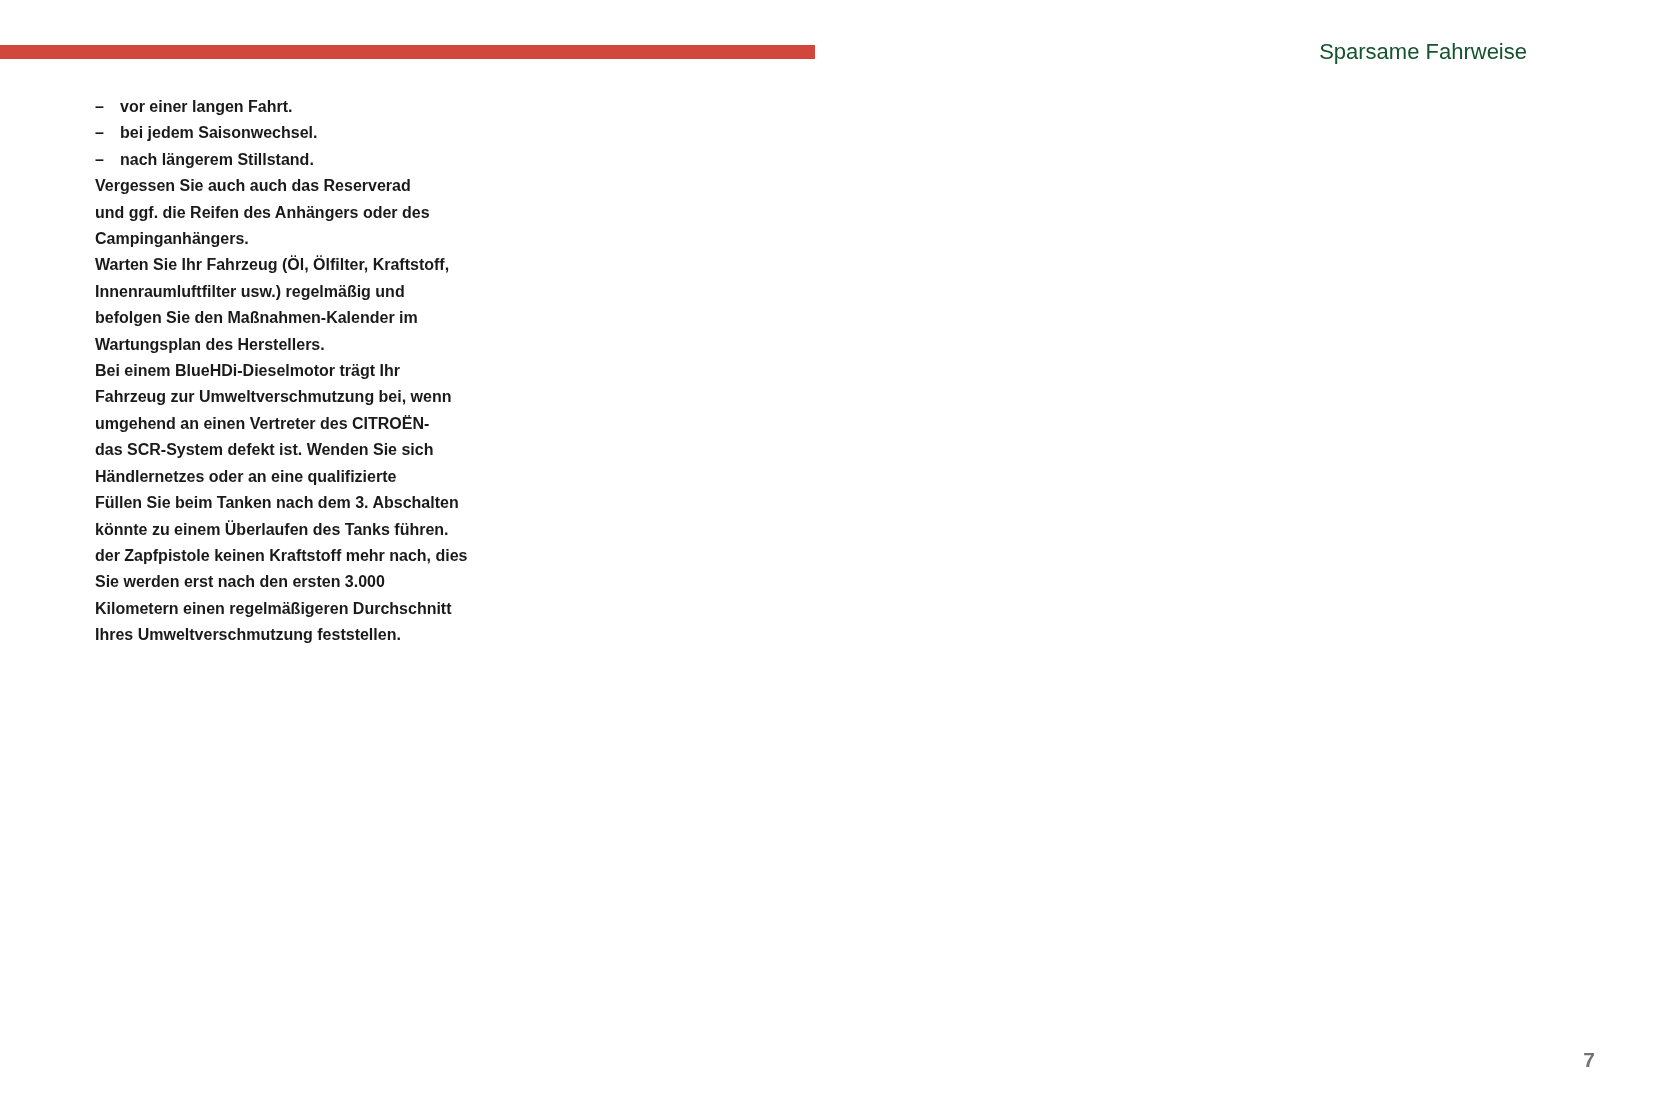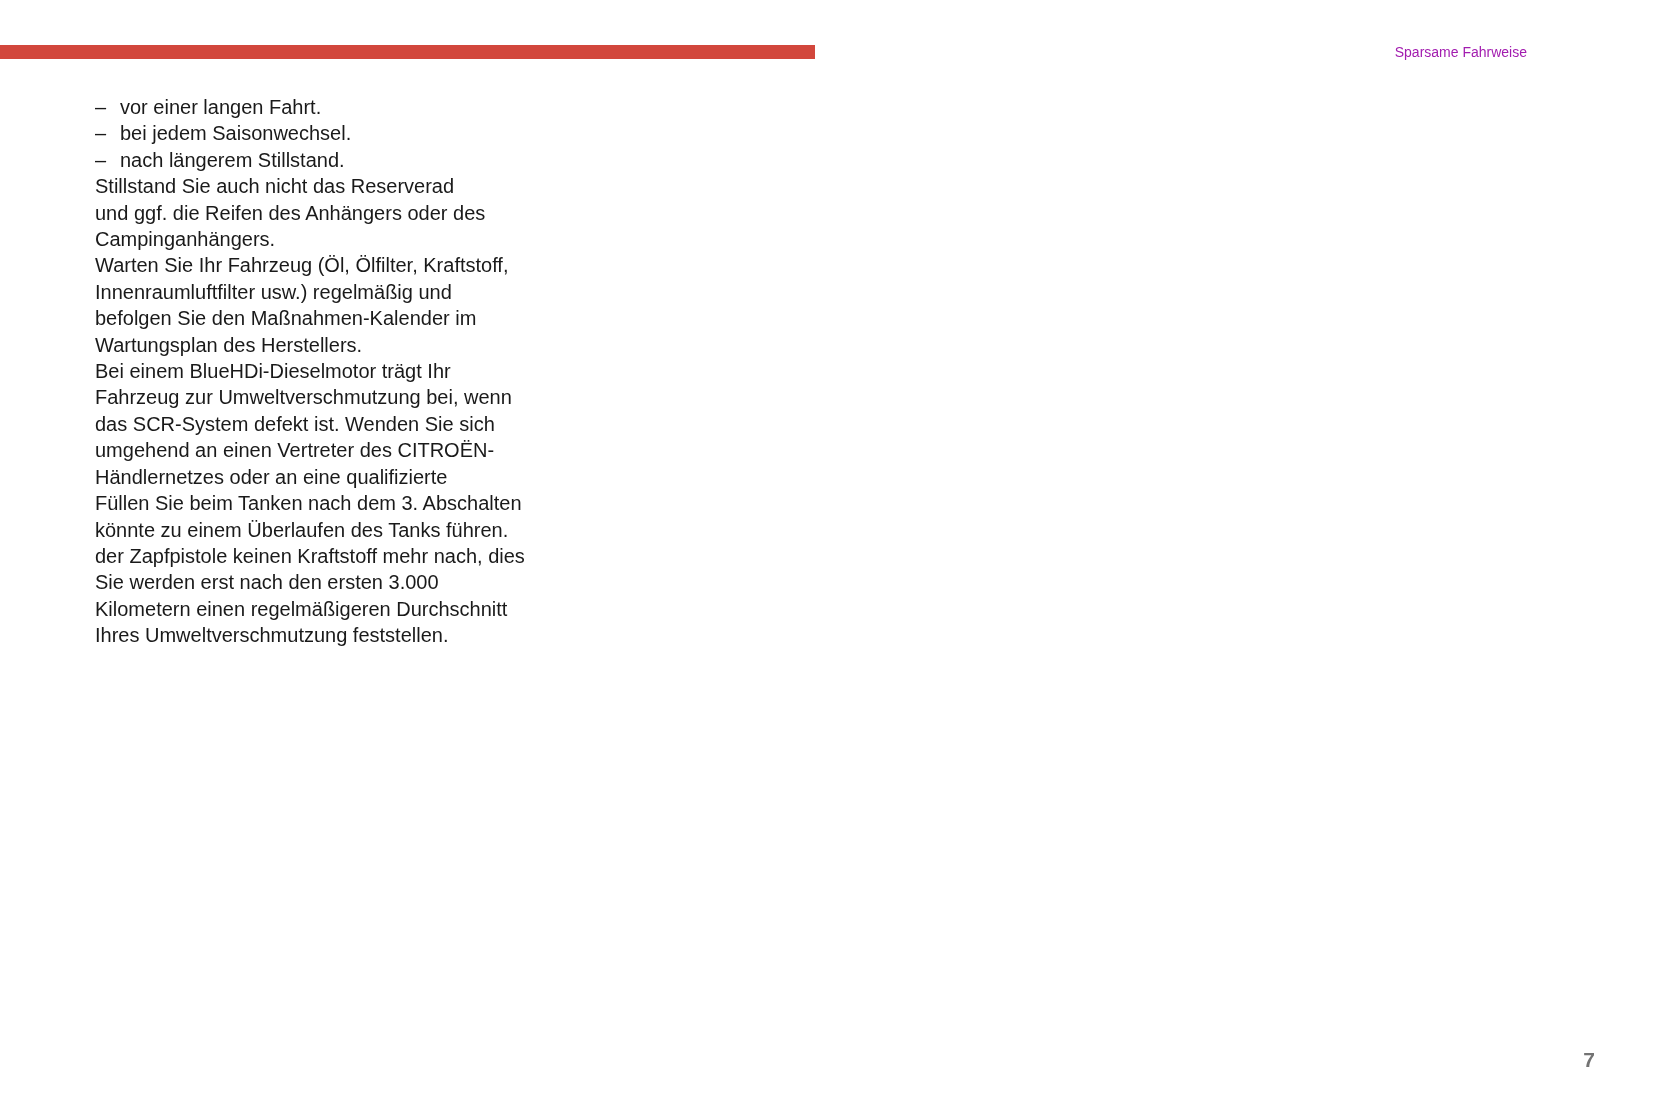--- a/index.html
+++ b/index.html
@@ -21,34 +21,35 @@
     left: 0;
     top: 45px;
     width: 815px;
     height: 14px;
     background: #d2473c;
   }
   .header-title {
     position: absolute;
     top: 41px;
     right: 126px;
-    font-size: 14px;
+    font-size: 22px;
     line-height: 22px;
-    color: #a21caf;
+    color: #14532d;
     white-space: nowrap;
     margin-left: 24px;
   }
   .text-column {
     position: absolute;
     left: 95px;
     top: 94px;
     width: 580px;
-    font-size: 20px;
+    font-size: 16px;
     line-height: 26.4px;
     color: #1a1a1a;
+    font-weight: bold;
   }
   .line {
     white-space: nowrap;
   }
   .line .marker {
     display: inline-block;
     width: 25px;
   }
   .page-number {
     position: absolute;
@@ -66,31 +67,31 @@
 <div class="page">
 
   <div class="red-bar"></div>
 
   <div class="header-title">Sparsame Fahrweise</div>
 
   <div class="text-column" id="text-column">
       <div class="line bullet"><span class="marker">–</span><span>vor einer langen Fahrt.</span></div>
       <div class="line bullet"><span class="marker">–</span><span>bei jedem Saisonwechsel.</span></div>
       <div class="line bullet"><span class="marker">–</span><span>nach längerem Stillstand.</span></div>
-      <div class="line">Stillstand Sie auch nicht das Reserverad</div>
+      <div class="line">Vergessen Sie auch auch das Reserverad</div>
       <div class="line">und ggf. die Reifen des Anhängers oder des</div>
       <div class="line">Campinganhängers.</div>
       <div class="line">Warten Sie Ihr Fahrzeug (Öl, Ölfilter, Kraftstoff,</div>
       <div class="line">Innenraumluftfilter usw.) regelmäßig und</div>
       <div class="line">befolgen Sie den Maßnahmen-Kalender im</div>
       <div class="line">Wartungsplan des Herstellers.</div>
       <div class="line">Bei einem BlueHDi-Dieselmotor trägt Ihr</div>
       <div class="line">Fahrzeug zur Umweltverschmutzung bei, wenn</div>
+      <div class="line">umgehend an einen Vertreter des CITROËN-</div>
       <div class="line">das SCR-System defekt ist. Wenden Sie sich</div>
-      <div class="line">umgehend an einen Vertreter des CITROËN-</div>
       <div class="line">Händlernetzes oder an eine qualifizierte</div>
       <div class="line">Füllen Sie beim Tanken nach dem 3. Abschalten</div>
       <div class="line">könnte zu einem Überlaufen des Tanks führen.</div>
       <div class="line">der Zapfpistole keinen Kraftstoff mehr nach, dies</div>
       <div class="line">Sie werden erst nach den ersten 3.000</div>
       <div class="line">Kilometern einen regelmäßigeren Durchschnitt</div>
       <div class="line">Ihres Umweltverschmutzung feststellen.</div>
     </div>
 
   <div class="page-number">7</div>

